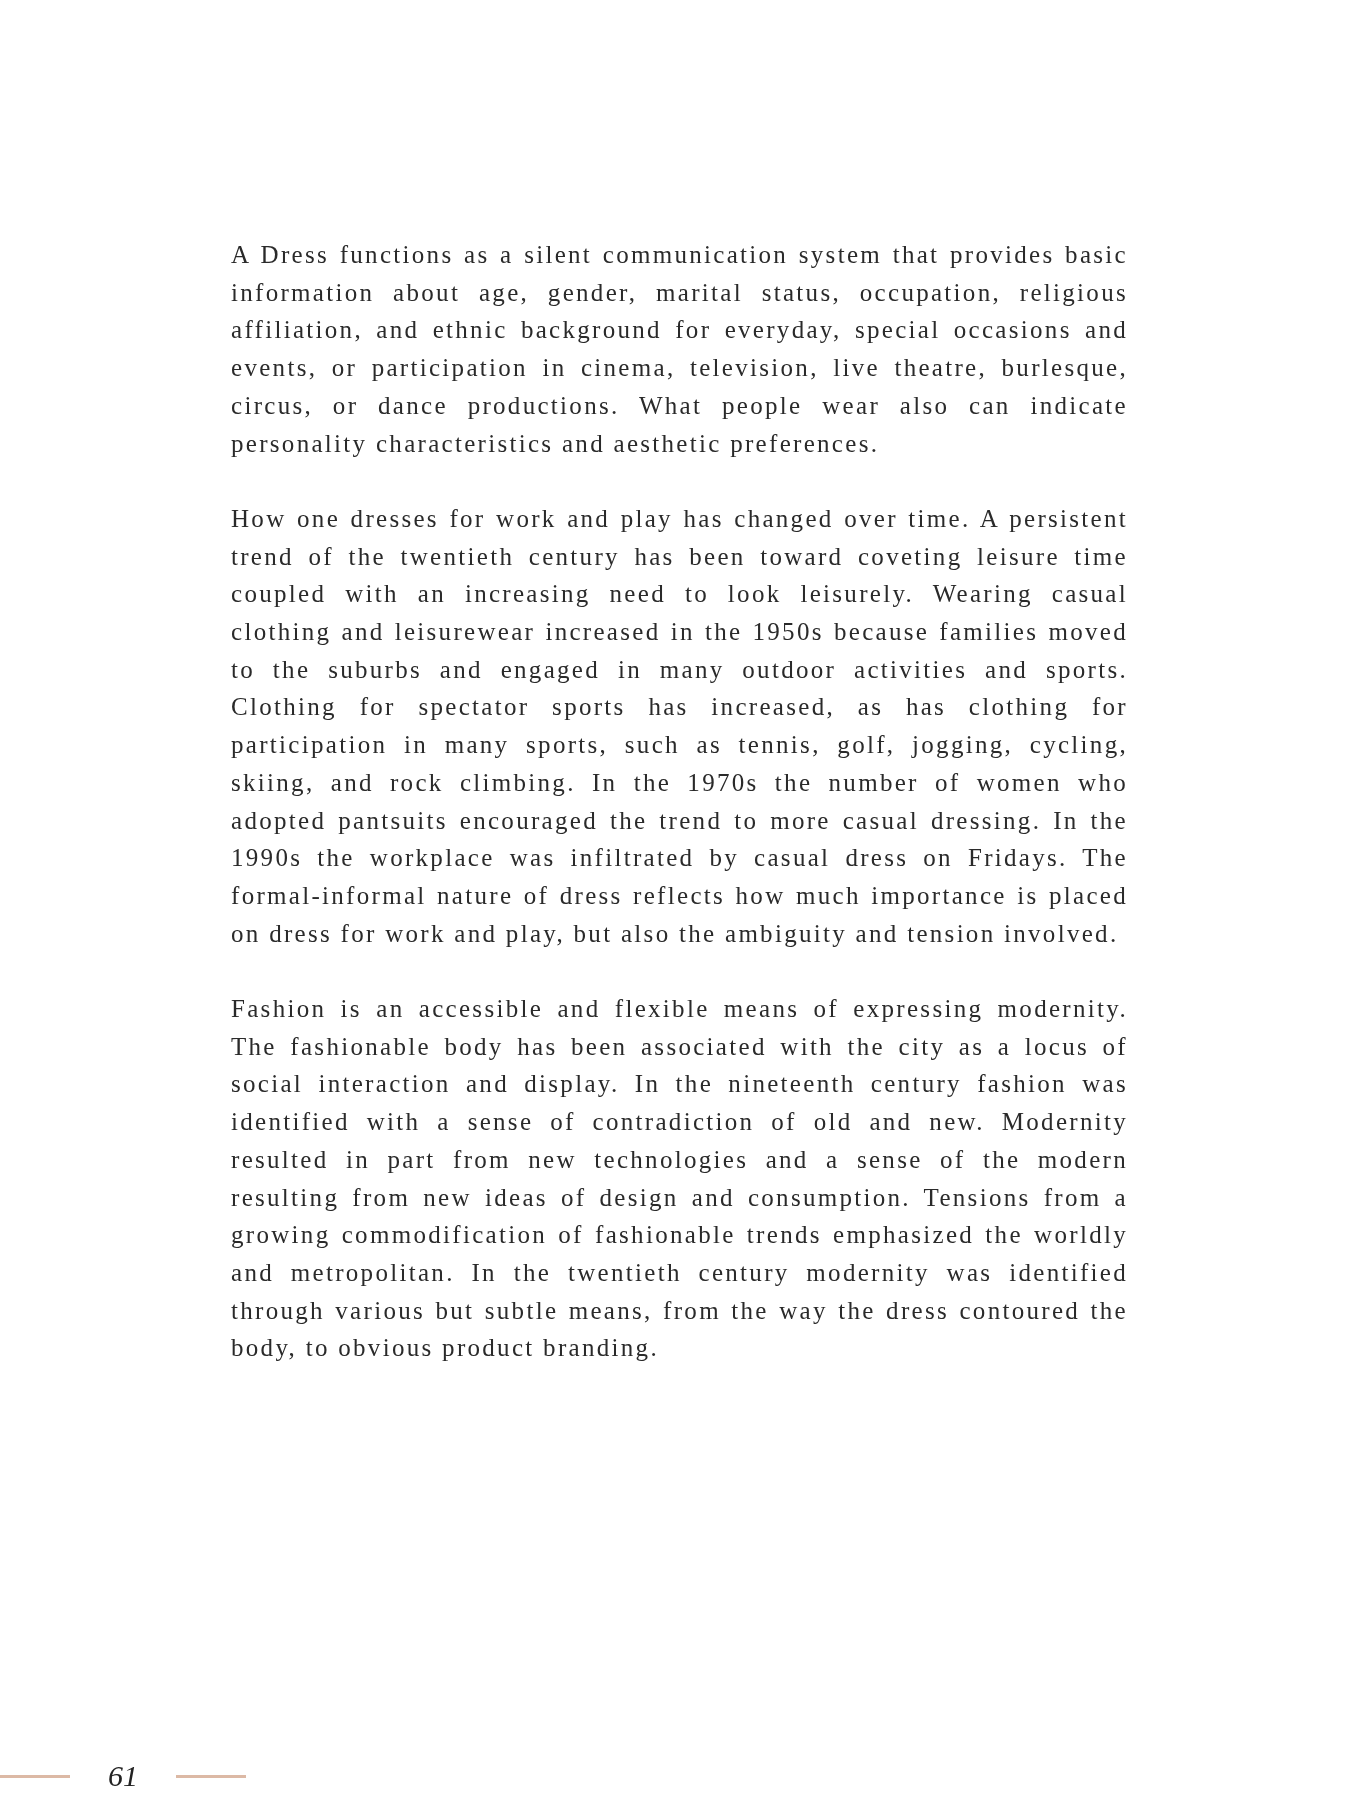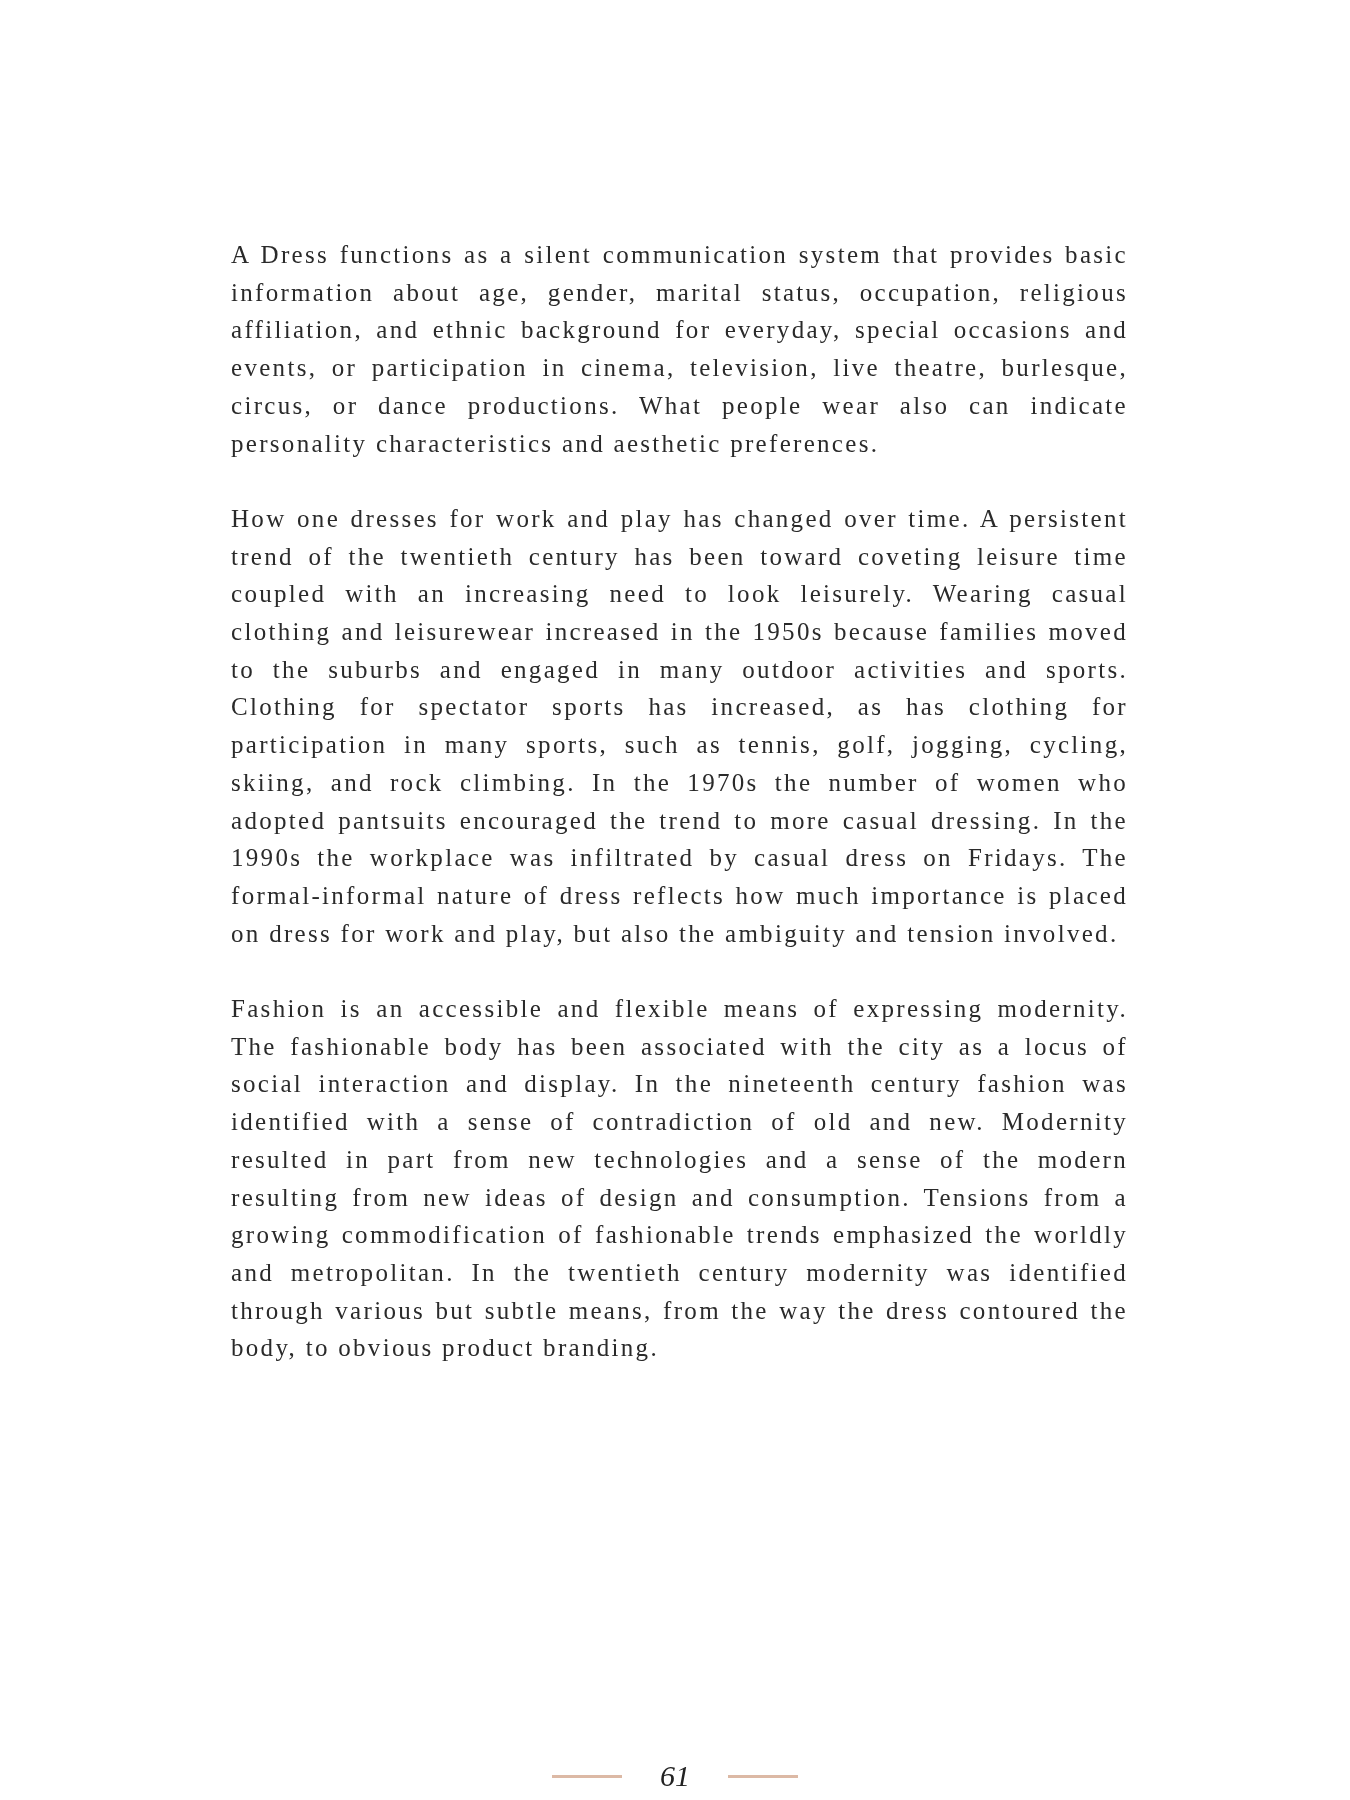--- a/index.html
+++ b/index.html
@@ -14,21 +14,21 @@
     font-size: 25px;
     line-height: 37.7px;
     letter-spacing: 2.3px;
     color: #2a2a2a;
     text-align: justify;
   }
   .body-text p { margin: 0 0 37.7px 0; text-align: justify; }
   .footer {
     position: absolute;
     left: 0; top: 1756px; width: 1350px; height: 40px;
-    display: flex; align-items: center; justify-content: center;
+    display: flex; align-items: center; 
   }
   .rule { width: 70px; height: 3px; background: #dcb9a5; }
   .page-number {
     font-family: "Liberation Serif", "DejaVu Serif", serif;
     font-style: italic;
     font-size: 30px;
     color: #222;
     margin: 0 38px;
   }
 </style>

